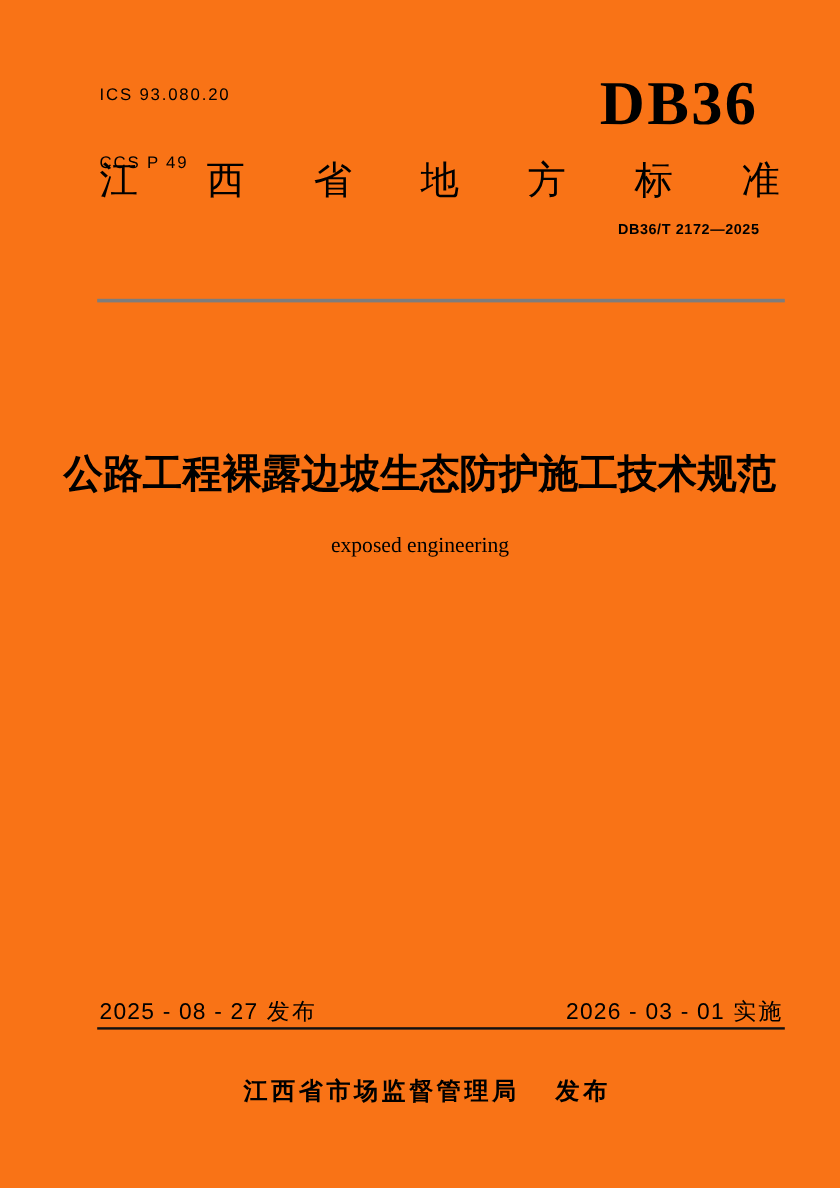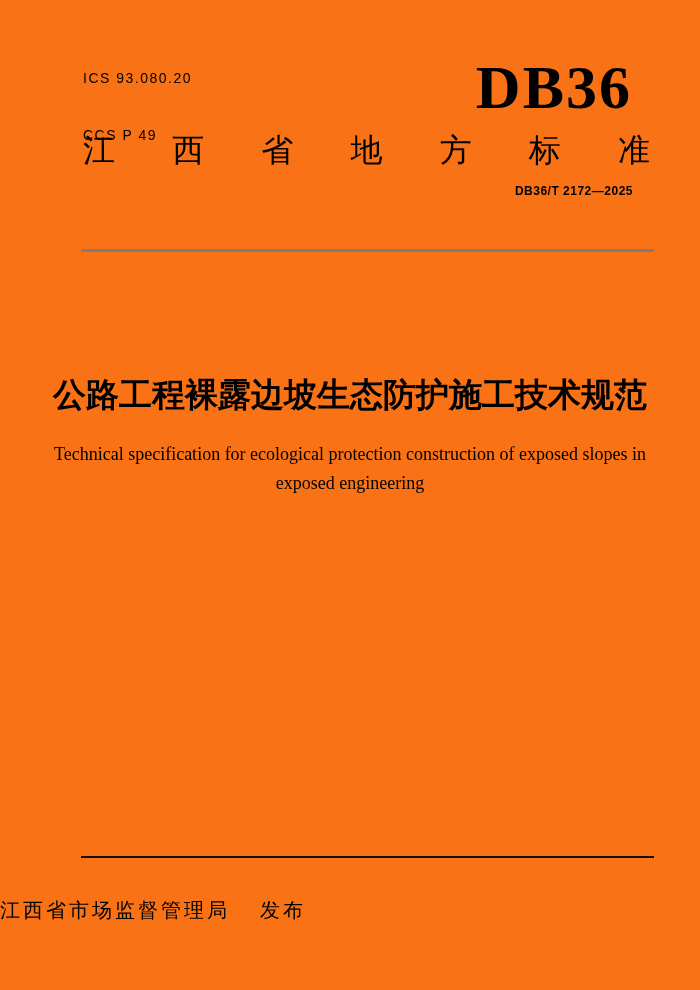--- a/index.html
+++ b/index.html
@@ -24,21 +24,21 @@
     font-weight: 400;
     white-space: pre;
   }
 
   .db-logo {
     position: absolute;
     right: 68px;
     top: 52px;
     font-family: "Liberation Serif", serif;
     font-weight: 700;
-    font-size: 62px;
+    font-size: 52px;
     line-height: 70px;
     letter-spacing: 2px;
   }
 
   .std-type-row {
     position: absolute;
     left: 83px;
     right: 50px;
     top: 131px;
     display: flex;
@@ -107,27 +107,27 @@
     position: absolute;
     left: 81px;
     right: 46px;
     top: 856px;
     height: 2px;
     background: #111111;
   }
 
   .publisher-row {
     position: absolute;
-    left: 0;
+    left: 12px;
     right: 0;
     top: 897px;
-    text-align: left;
+    text-align: center;
     font-size: 20px;
     line-height: 26px;
-    font-weight: 400;
+    font-weight: 700;
     letter-spacing: 3px;
   }
   .publisher-row .publish-action { margin-left: 30px; }
 </style>
 </head>
 <body>
 
 <div class="page">
 
   <div class="ics-block">
@@ -147,24 +147,31 @@
     <span>准</span>
   </div>
 
   <div class="std-number">DB36/T 2172—2025</div>
 
   <div class="rule-top"></div>
 
   <div class="title-zh">公路工程裸露边坡生态防护施工技术规范</div>
 
   <div class="title-en">
-    <div>Technical specification for ecological protection construction of exposed slopes in</div>
     <div>exposed engineering</div>
   </div>
 
+  <div class="dates-row">
+    <div>
+      <span>2025 - 08 - 27</span><span class="date-label">发布</span>
+    </div>
+    <div>
+      <span>2026 - 03 - 01</span><span class="date-label">实施</span>
+    </div>
+  </div>
 
   <div class="rule-bottom"></div>
 
   <div class="publisher-row">
     <span>江西省市场监督管理局</span><span class="publish-action">发布</span>
   </div>
 
 </div>
 
 </body></html>

